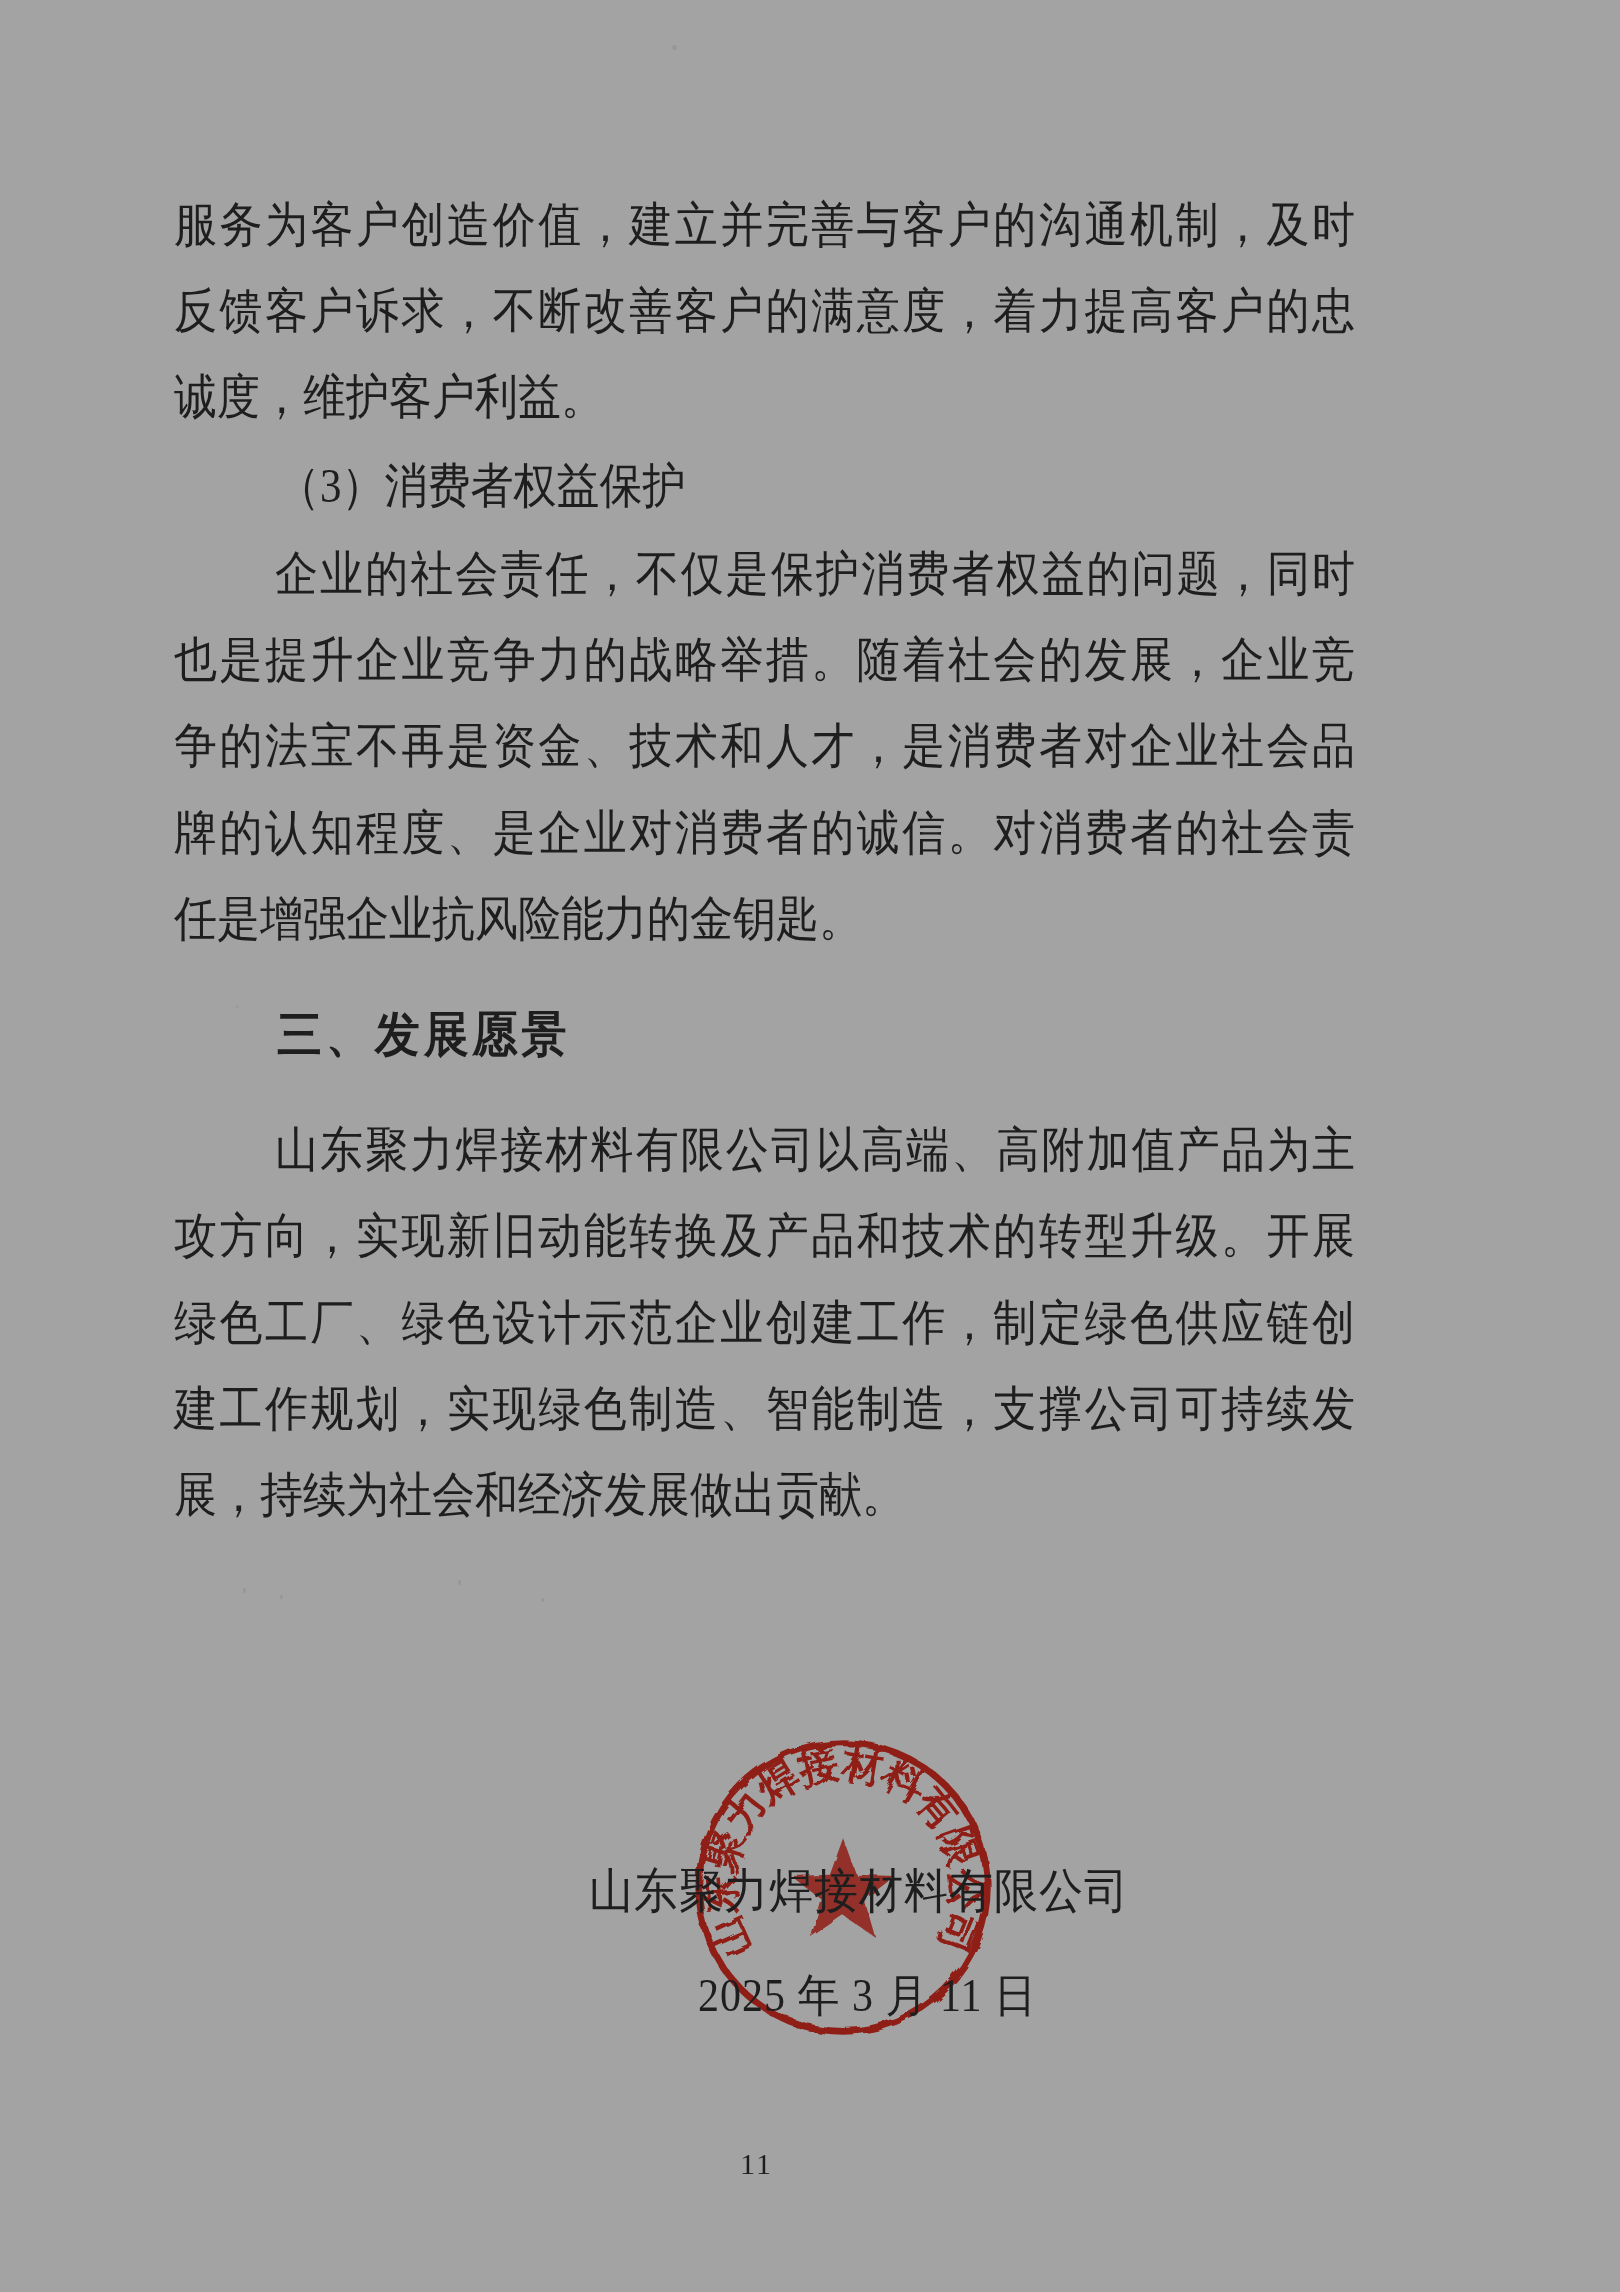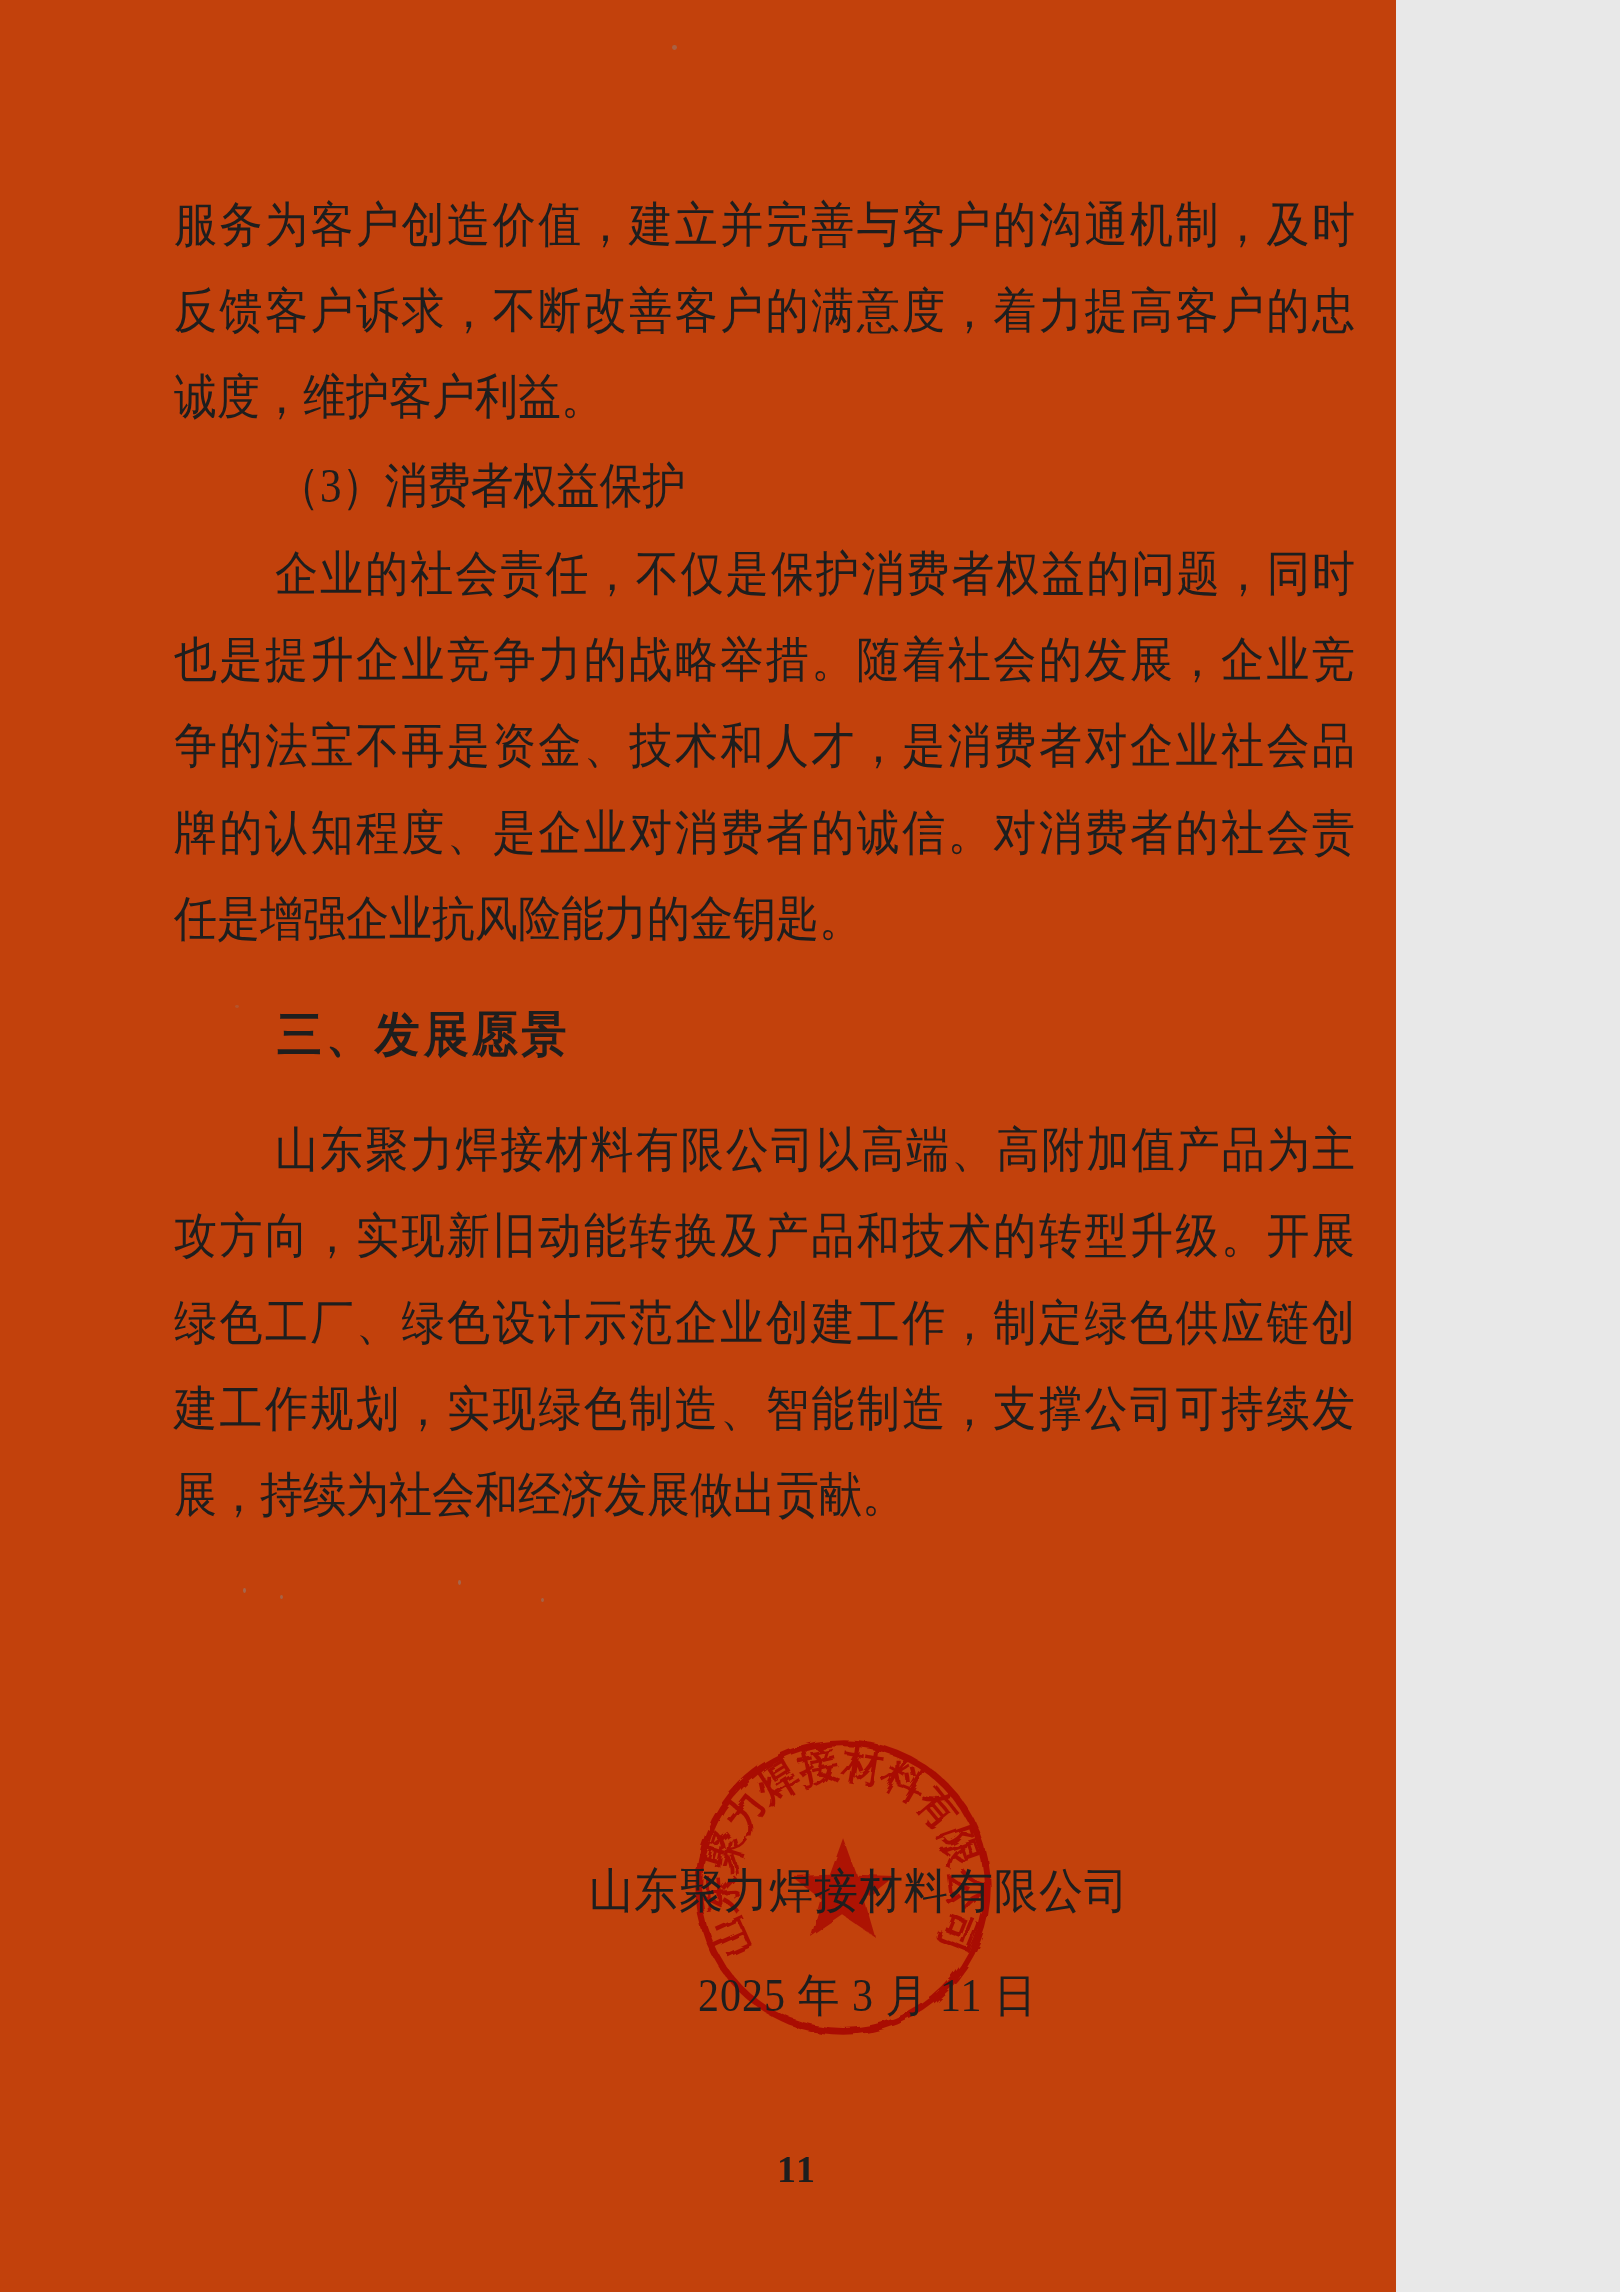--- a/index.html
+++ b/index.html
@@ -1,19 +1,19 @@
 <!DOCTYPE html>
 <html><head>
 <meta charset="utf-8">
 <style>
   html,body{margin:0;padding:0;background:#e8e8e8;}
   .page{
     position:relative;
-    width:1396px;height:2293px;
-    background:#c2410c;
+    width:1620px;height:2293px;
+    background:#a3a3a3;
     font-family:"Liberation Serif","DejaVu Serif",serif;
     color:#1e1e1e;
     overflow:hidden;
   }
   
   .bline{
     position:absolute;
     left:174px;width:1181px;
     font-size:43px;line-height:1.08;
     transform:scaleY(1.12);transform-origin:left top;
@@ -35,22 +35,22 @@
     transform:scaleY(1.08);transform-origin:left top;
     z-index:3;
   }
   .dateline{
     position:absolute;left:698px;top:1972px;
     font-size:42px;line-height:1.05;letter-spacing:1px;
     transform:scaleY(1.08);transform-origin:left top;
     z-index:3;
   }
   .pagenum{
-    position:absolute;left:777px;top:2147px;
-    font-size:38px;letter-spacing:2px;font-weight:700;
+    position:absolute;left:740px;top:2147px;
+    font-size:30px;letter-spacing:2px;font-weight:400;
   }
   .seal{
     position:absolute;left:689px;top:1733px;
     width:312px;height:312px;
     z-index:2;
     mix-blend-mode:multiply;
     opacity:.95;
   }
   .speck{position:absolute;background:#8a8a8a;border-radius:50%;}
   .text-layer{position:absolute;inset:0;z-index:3;}

